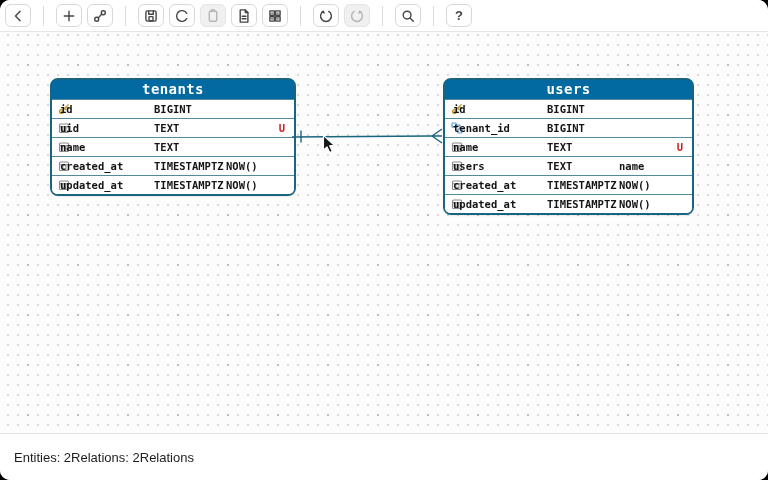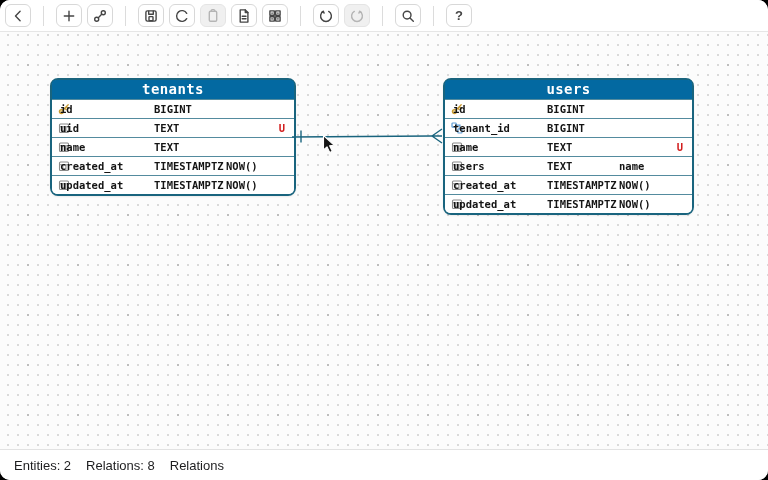--- a/index.html
+++ b/index.html
@@ -38,21 +38,21 @@
   .ent-row span{position:absolute;white-space:pre;}
   .cicon{left:6px;top:3px;width:12px;height:12px;}
   .cicon svg{display:block;}
   .cname{left:8px;}
   .ctype{left:102px;}
   .cdefault{left:174px;}
   .cunique{right:9px;color:#d21c1c;}
 
   
   .statusbar{height:30px;min-height:30px;background:#fff;border-top:1px solid #e2e2e2;
-             display:flex;align-items:center;gap:15px;padding:0 14px;font-size:13px;color:#1d1d1f;}
+             display:flex;align-items:center;padding:8px 14px;font-size:13px;color:#1d1d1f;}
 </style>
 </head>
 <body>
 
 <div class="window">
 
   <div class="toolbar">
     <button class="tb">
       <svg width="16" height="16" viewBox="0 0 16 16">
           <path d="M10.1 3.3 L5.5 8 L10.1 12.7"></path>
@@ -248,17 +248,17 @@
         <path d="M432 104 L442 97 M432 104 L442 104 M432 104 L442 111"></path>
       </g>
       <g transform="translate(323,103)">
         <path d="M0.5 0.5 L0.5 14.8 L4 11.8 L6.7 17.4 L9.3 16.2 L6.6 10.7 L11.3 10.3 Z" fill="#151515" stroke="#ffffff" stroke-width="1.1" stroke-linejoin="round"></path>
       </g>
     </svg>
   </div>
 
   <div class="statusbar">
     <span>Entities: 2</span>
-    <span>Relations: 8</span>
+    <span>Relations: 2</span>
     <span>Relations</span>
   </div>
 
 </div>
 
 </body></html>

